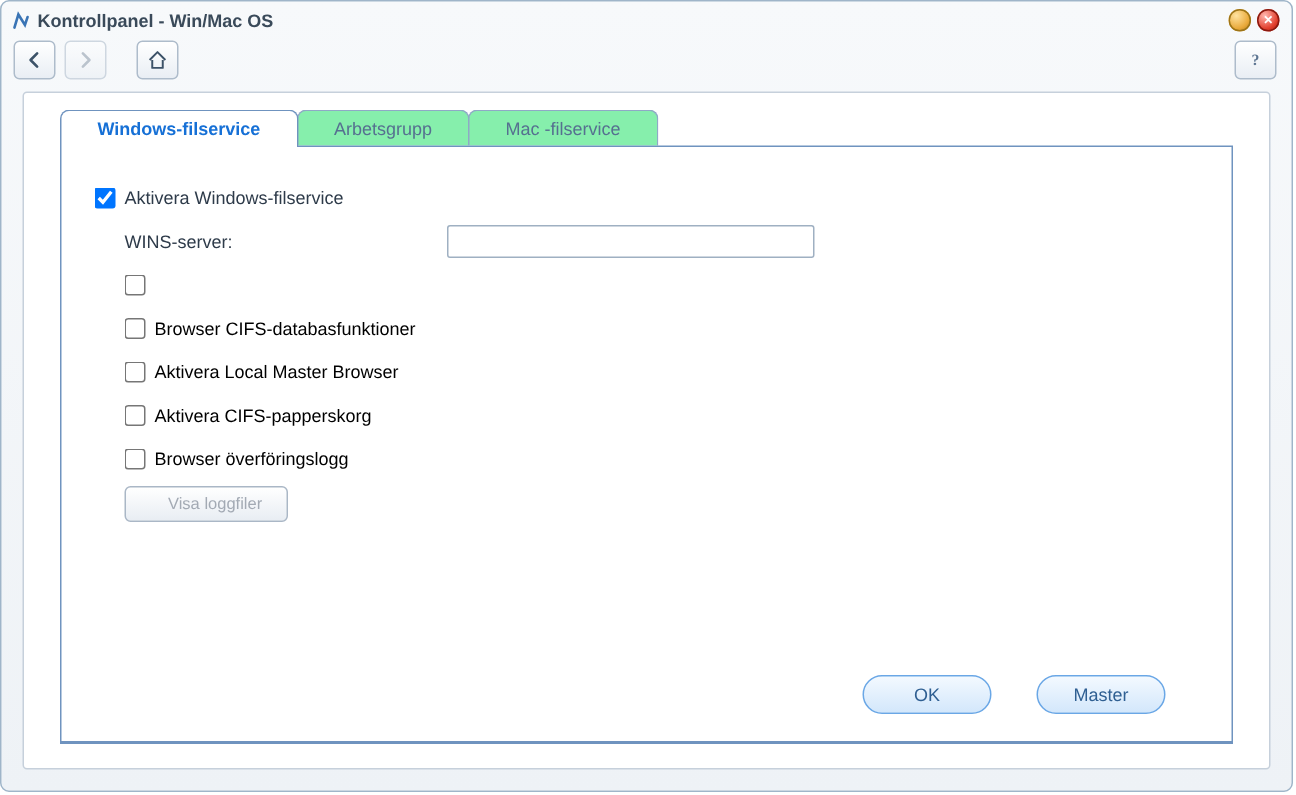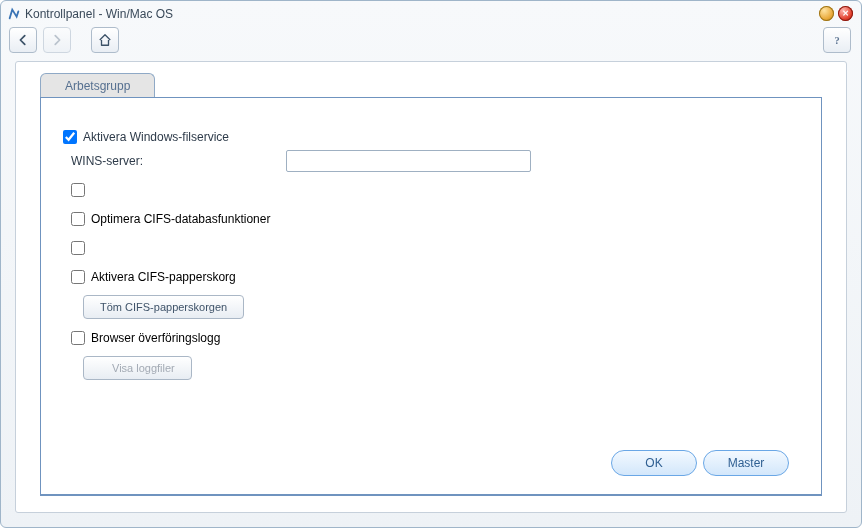--- a/index.html
+++ b/index.html
@@ -18,21 +18,21 @@
   border-radius: 6px;
   background: linear-gradient(#f7f9fb, #eef2f6);
   position: relative;
 }
 .titlebar {
   height: 22px;
   padding: 3px 8px 0 6px;
   display: flex;
   align-items: center;
   color: #3a4a5a;
-  font-weight: normal;
+  font-weight: bold;
   font-size: 12px;
 }
 .titlebar .app-icon {
   width: 14px; height: 14px; margin-right: 4px;
   display: inline-flex; align-items: center; justify-content: center;
 }
 .titlebar .right-controls { margin-left: auto; display: flex; gap: 4px; }
 .win-ctrl {
   width: 15px; height: 15px; border-radius: 50%;
   background: radial-gradient(circle at 35% 30%, #ffe3a0, #e9a93a 60%, #9b6b12);
@@ -77,21 +77,21 @@
   margin-top: 8px;
   margin-left: 24px;
   display: flex;
   gap: 0;
   align-items: flex-end;
 }
 .tab {
   padding: 5px 24px 5px 24px;
   border: 1px solid #8fa9c6;
   border-bottom: none;
-  background: #e5e5e5;
+  background: #86efac;
   border-top-left-radius: 6px;
   border-top-right-radius: 6px;
   color: #567090;
   font-size: 12px;
   margin-right: -1px;
   cursor: pointer;
   position: relative;
   z-index: 1;
 }
 .tab.active {
@@ -105,31 +105,31 @@
   position: absolute;
   left: 24px; right: 24px; top: 35px; bottom: 16px;
   border: 1px solid #6f93bf;
   border-bottom: 2px solid #6f93bf;
   background: #ffffff;
   z-index: 2;
   padding: 22px 18px 14px 22px;
 }
 .form-row {
   display: flex;
-  align-items: flex-end;
+  align-items: center;
   min-height: 24px;
   margin-bottom: 4px;
   color: #2e3b4a;
 }
 .chk {
   width: 14px; height: 14px;
   margin-right: 6px;
 }
 .lbl { font-size: 12px; }
-.sub-row { margin-left: 8px; display:flex; align-items:center; min-height:26px; margin-bottom:3px;}
+.sub-row { margin-left: 20px; display:flex; align-items:center; min-height:26px; margin-bottom:3px;}
 .wins-label { width: 215px; font-size: 12px; color:#2e3b4a; }
 .text-input {
   width: 245px; height: 22px;
   border: 1px solid #9fb0c2;
   border-radius: 2px;
   padding: 1px 4px;
   font-size: 12px;
 }
 .small-btn {
   height: 24px;
@@ -140,22 +140,22 @@
   color: #3f5369;
   font-size: 11px;
   cursor: pointer;
   margin-left: 20px;
   margin-top: 2px;
   margin-bottom: 6px;
 }
 .small-btn.disabled { color: #a3aab4; cursor: default; padding-left: 28px; }
 .footer-btns {
   position: absolute;
-  right: 32px; bottom: 18px;
-  display: flex; gap: 6px;
+  right: 44px; bottom: 18px;
+  display: flex; gap: 30px;
 }
 .pill-btn {
   min-width: 86px; height: 26px;
   border: 1px solid #6aa7e6;
   border-radius: 13px;
   background: linear-gradient(#f3f9ff, #d3e7fb);
   color: #2f5f92;
   font-size: 12px;
   cursor: pointer;
   padding: 0 18px;
@@ -205,54 +205,54 @@
     <button class="tb-btn help-btn">
       <svg viewBox="0 0 16 16">
           <text x="8" y="12" text-anchor="middle" font-size="12" fill="#5b7390" font-family="Georgia" font-weight="bold">?</text>
         </svg>
     </button>
   </div>
 
   <div class="content-area">
 
     <div class="tabbar">
+      <div class="tab active"><span>Windows-filservice</span></div>
       <div class="tab"><span>Arbetsgrupp</span></div>
+      <div class="tab"><span>Mac -filservice</span></div>
     </div>
 
     <div class="tab-panel">
 
       <div class="form-row">
         <input type="checkbox" class="chk" checked="" style="">
         <span class="lbl">Aktivera Windows-filservice</span>
       </div>
 
       <div class="sub-row">
         <span class="wins-label">WINS-server:</span>
         <input type="text" class="text-input" value="" style="">
       </div>
 
       <div class="sub-row">
         <input type="checkbox" class="chk" style="">
       </div>
 
       <div class="sub-row">
         <input type="checkbox" class="chk" style="">
-        <span class="lbl">Optimera CIFS-databasfunktioner</span>
-      </div>
-
-      <div class="sub-row">
-        <input type="checkbox" class="chk" style="">
+        <span class="lbl">Browser CIFS-databasfunktioner</span>
+      </div>
+
+      <div class="sub-row">
+        <input type="checkbox" class="chk" style="">
+        <span class="lbl">Aktivera Local Master Browser</span>
       </div>
 
       <div class="sub-row">
         <input type="checkbox" class="chk" style="">
         <span class="lbl">Aktivera CIFS-papperskorg</span>
-      </div>
-      <div>
-        <button class="small-btn">Töm CIFS-papperskorgen</button>
       </div>
 
       <div class="sub-row">
         <input type="checkbox" class="chk" style="">
         <span class="lbl">Browser överföringslogg</span>
       </div>
       <div>
         <button class="small-btn disabled">Visa loggfiler</button>
       </div>
 

